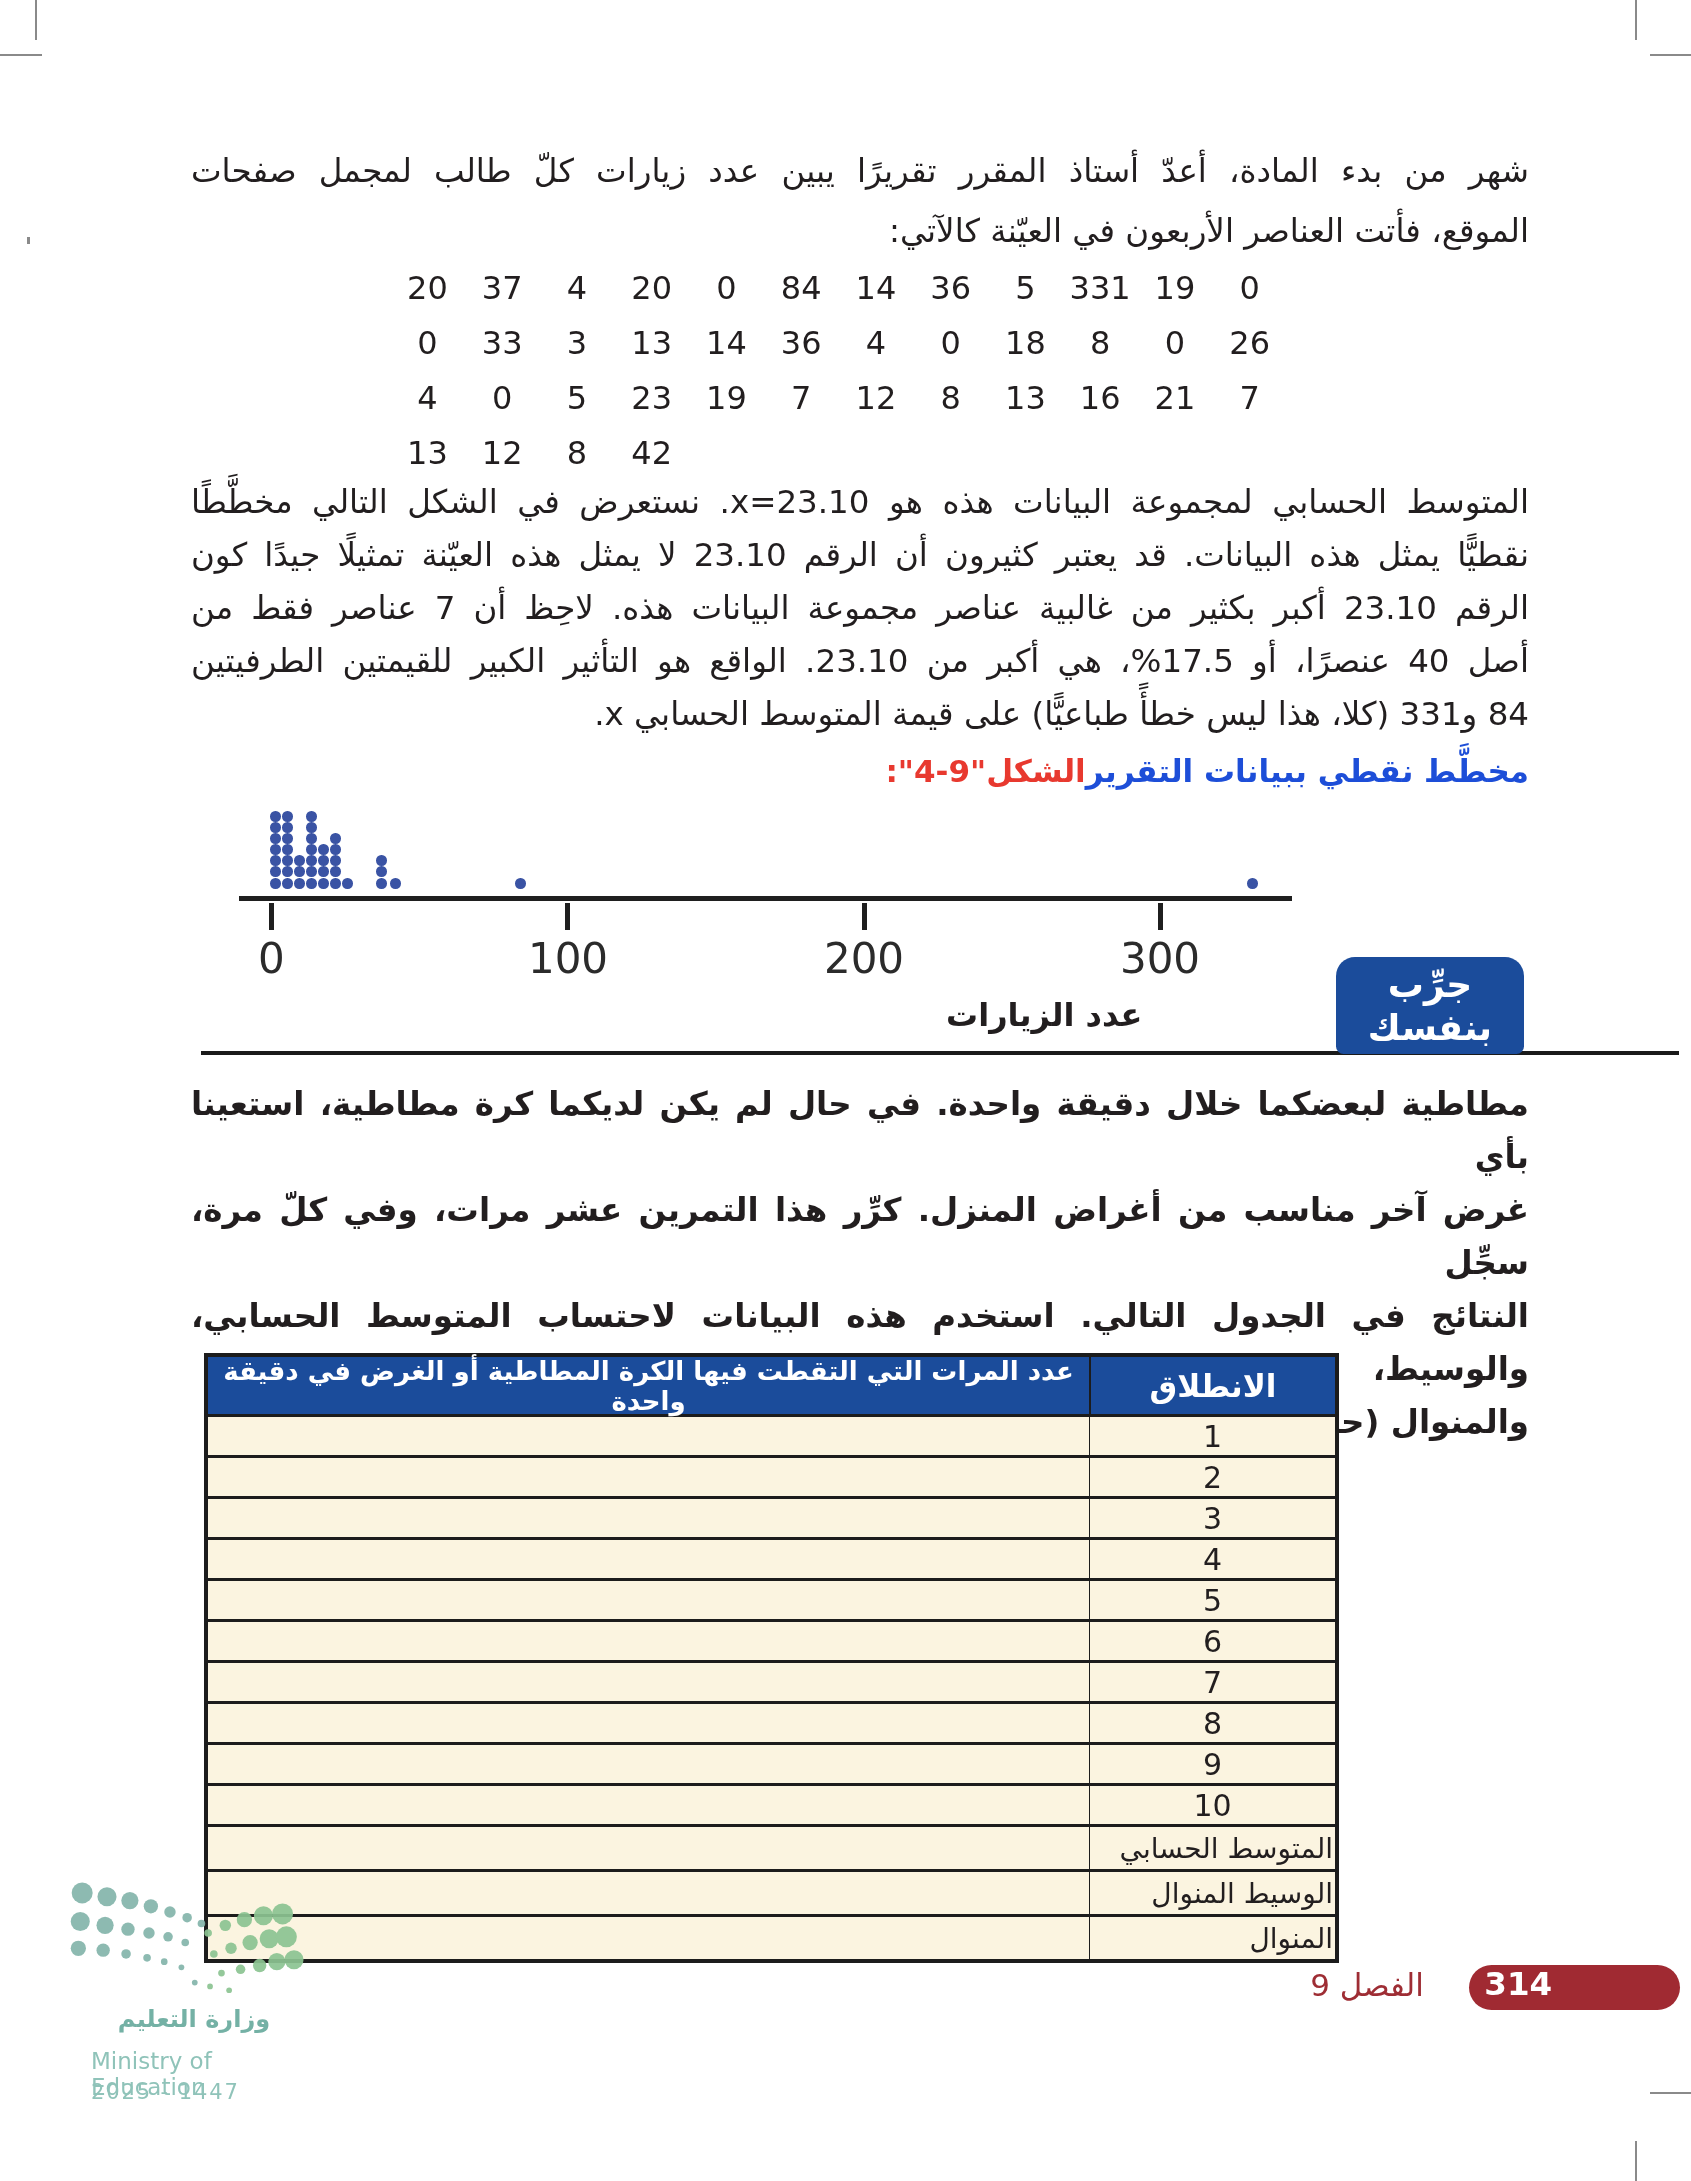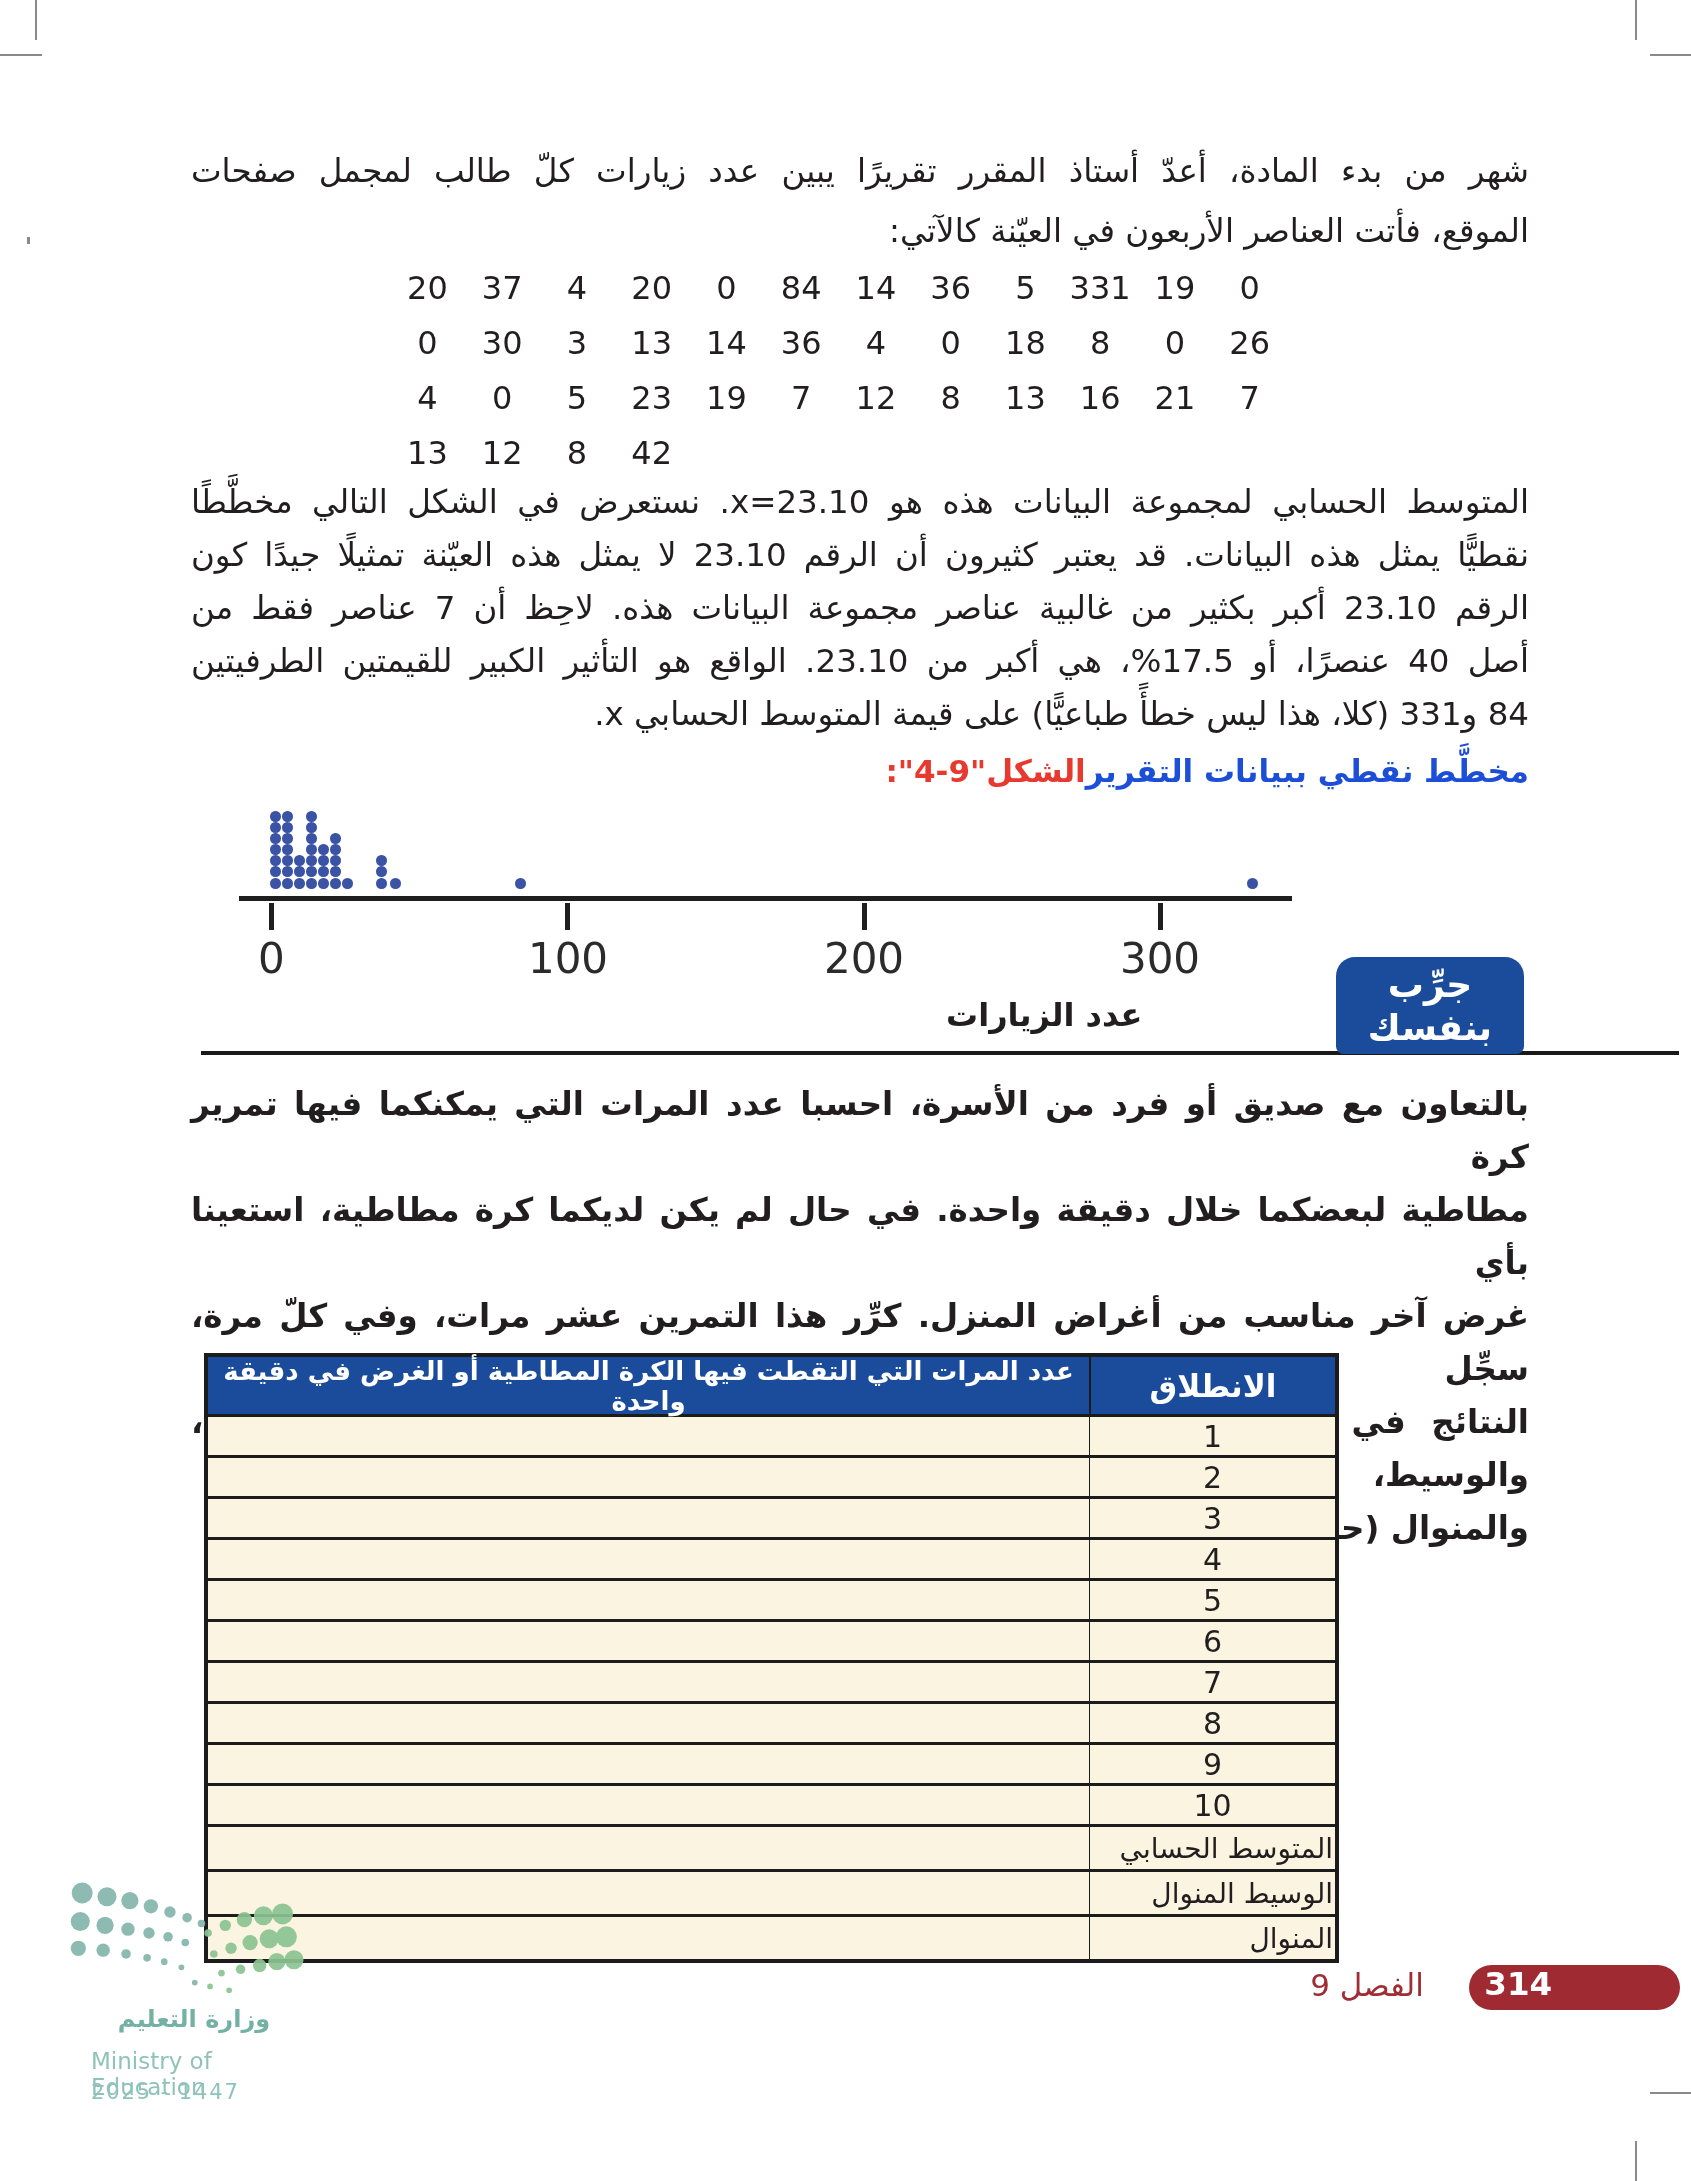--- a/index.html
+++ b/index.html
@@ -98,21 +98,21 @@
       <div class="cell">20</div>
       <div class="cell">0</div>
       <div class="cell">84</div>
       <div class="cell">14</div>
       <div class="cell">36</div>
       <div class="cell">5</div>
       <div class="cell">331</div>
       <div class="cell">19</div>
       <div class="cell">0</div>
       <div class="cell">0</div>
-      <div class="cell">30</div>
+      <div class="cell">33</div>
       <div class="cell">3</div>
       <div class="cell">13</div>
       <div class="cell">14</div>
       <div class="cell">36</div>
       <div class="cell">4</div>
       <div class="cell">0</div>
       <div class="cell">18</div>
       <div class="cell">8</div>
       <div class="cell">0</div>
       <div class="cell">26</div>
@@ -203,21 +203,20 @@
   </div>
   <div id="axis-title">عدد الزيارات</div>
 
   <div id="separator"></div>
   <div id="try-box">
     <div>جرِّب</div>
     <div>بنفسك</div>
   </div>
 
   <div class="para bold" style="left:191px;top:1078px;width:1338px;">
-    <div class="line-fill">بالتعاون مع صديق أو فرد من الأسرة، احسبا عدد المرات التي يمكنكما فيها تمرير كرة</div>
     <div class="line-fill">مطاطية لبعضكما خلال دقيقة واحدة. في حال لم يكن لديكما كرة مطاطية، استعينا بأي</div>
     <div class="line-fill">غرض آخر مناسب من أغراض المنزل. كرِّر هذا التمرين عشر مرات، وفي كلّ مرة، سجِّل</div>
     <div class="line-fill">النتائج في الجدول التالي. استخدم هذه البيانات لاحتساب المتوسط الحسابي، والوسيط،</div>
     <div class="line-end">والمنوال (حيث ينطبق ذلك) مبيّنًا العملية الحسابية.</div>
   </div>
 
   <div id="pb-table">
     <div class="t-header">
       <div class="th-right">الانطلاق</div>
       <div class="th-left">عدد المرات التي التقطت فيها الكرة المطاطية أو الغرض في دقيقة واحدة</div>

